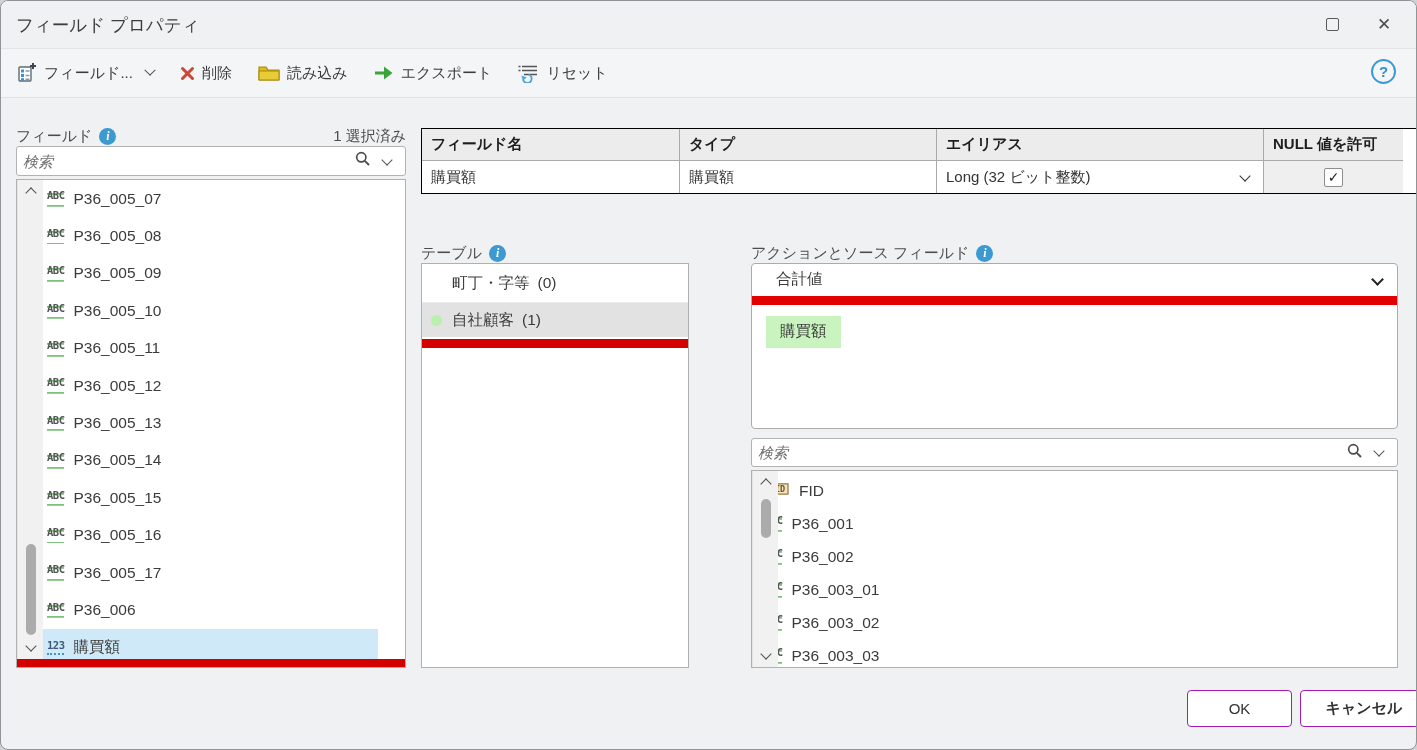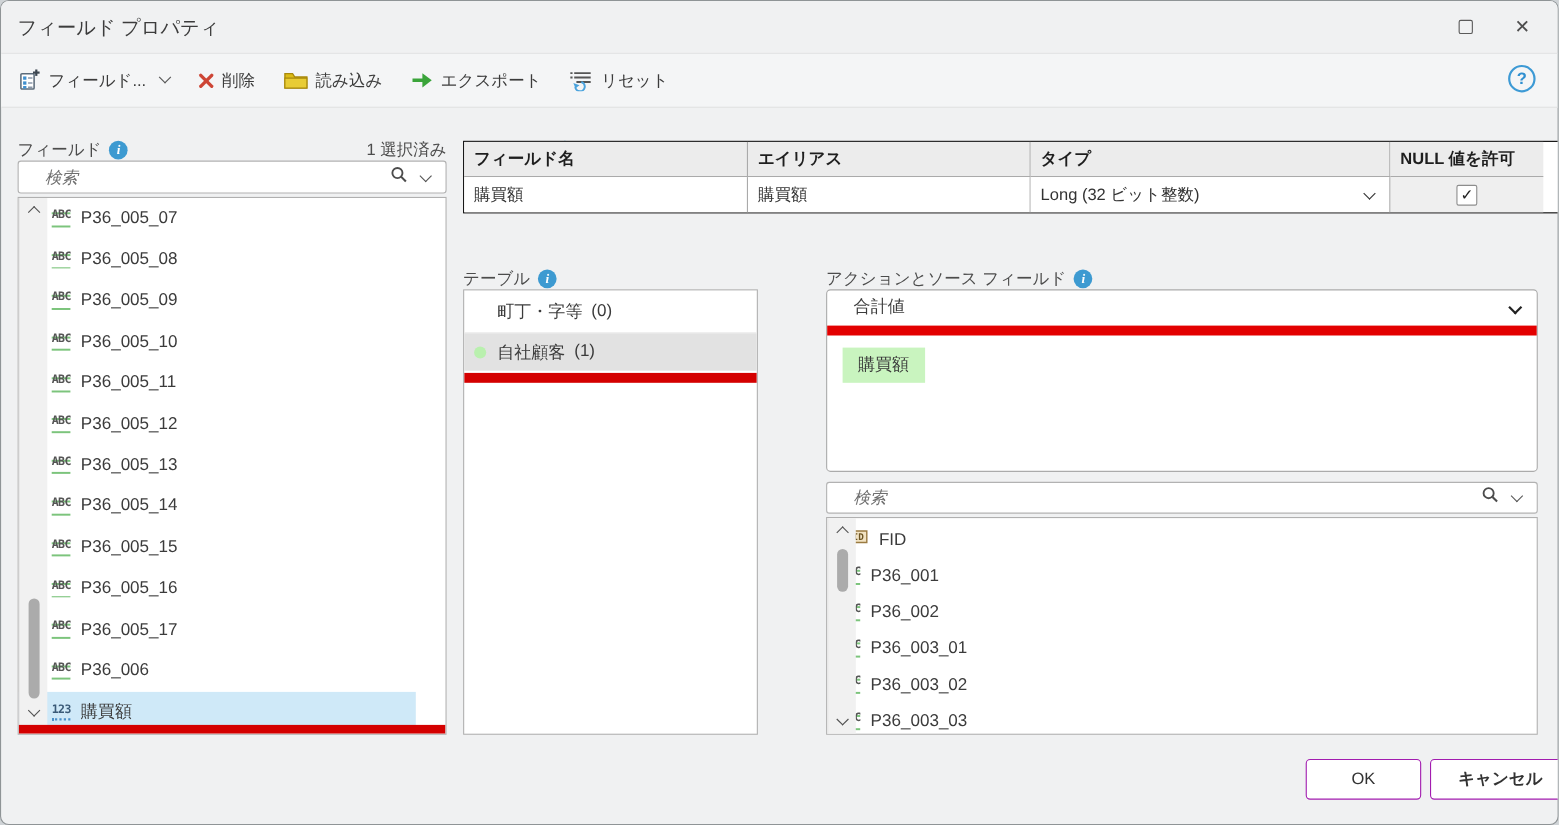--- a/index.html
+++ b/index.html
@@ -22,21 +22,21 @@
   .tb-chev{width:8px;height:8px;border-right:1.6px solid #555;border-bottom:1.6px solid #555;
     transform:rotate(45deg) translate(-2px,-2px);margin-left:6px;}
   .help-btn{position:absolute;right:20px;top:10px;width:25px;height:25px;border:2px solid #3d9ad5;border-radius:50%;
     color:#2f8fd0;font-size:15px;font-weight:bold;display:flex;align-items:center;justify-content:center;}
   
   .sec-head{position:absolute;display:flex;align-items:center;gap:7px;font-size:15px;color:#4c4c4c;margin-top:12px;}
   .info-ic{width:17px;height:17px;border-radius:50%;background:#3d9ad1;color:#fff;
     font:italic bold 12px "Liberation Serif",serif;display:inline-flex;align-items:center;justify-content:center;}
   
   .searchbox{position:absolute;background:#fff;border:1px solid #b2b2b2;border-radius:3px;display:flex;align-items:center;}
-  .searchbox input{flex:1;border:none;outline:none;background:transparent;margin-left:22px;
+  .searchbox input{flex:1;border:none;outline:none;background:transparent;margin-left:4px;
     font:italic 15px "Liberation Sans",sans-serif;color:#555;min-width:0;}
   .searchbox input::placeholder{color:#6e6e6e;font-style:italic;}
   .mag{margin-right:10px;}
   .box-chev{width:8px;height:8px;border-right:1.6px solid #555;border-bottom:1.6px solid #555;
     transform:rotate(45deg);margin:-3px 14px 0 2px;}
   
   .panel{position:absolute;background:#fff;border:1px solid #b0b0b0;overflow:hidden;}
   .lrow{display:flex;align-items:center;padding-left:30px;gap:9px;font-size:15.5px;color:#3b3b3b;}
   .ic-abc{font:bold 10.5px "DejaVu Sans Mono",monospace;color:#555;letter-spacing:-0.5px;line-height:1;
     padding-bottom:6px;background-image:linear-gradient(#7cc47c,#7cc47c),linear-gradient(#7cc47c,#7cc47c);
@@ -243,22 +243,22 @@
     <div class="red-bar" style="bottom:0;"></div>
   </div>
 
   <div class="sec-head" style="left:420px;top:114px;">
     <span>プロパティ</span>
     <span class="info-ic">i</span>
   </div>
 
   <div class="ptable">
     <div class="cell hcell">フィールド名</div>
+    <div class="cell hcell">タイプ</div>
     <div class="cell hcell">エイリアス</div>
-    <div class="cell hcell">タイプ</div>
     <div class="cell hcell">NULL 値を許可</div>
     <div class="cell dcell">購買額</div>
     <div class="cell dcell">購買額</div>
     <div class="cell dcell type-cell">
       <span>Long (32 ビット整数)</span>
       <span class="type-chev"></span>
     </div>
     <div class="cell dcell null-cell">
       <div class="checkbox">
           <span>✓</span>

